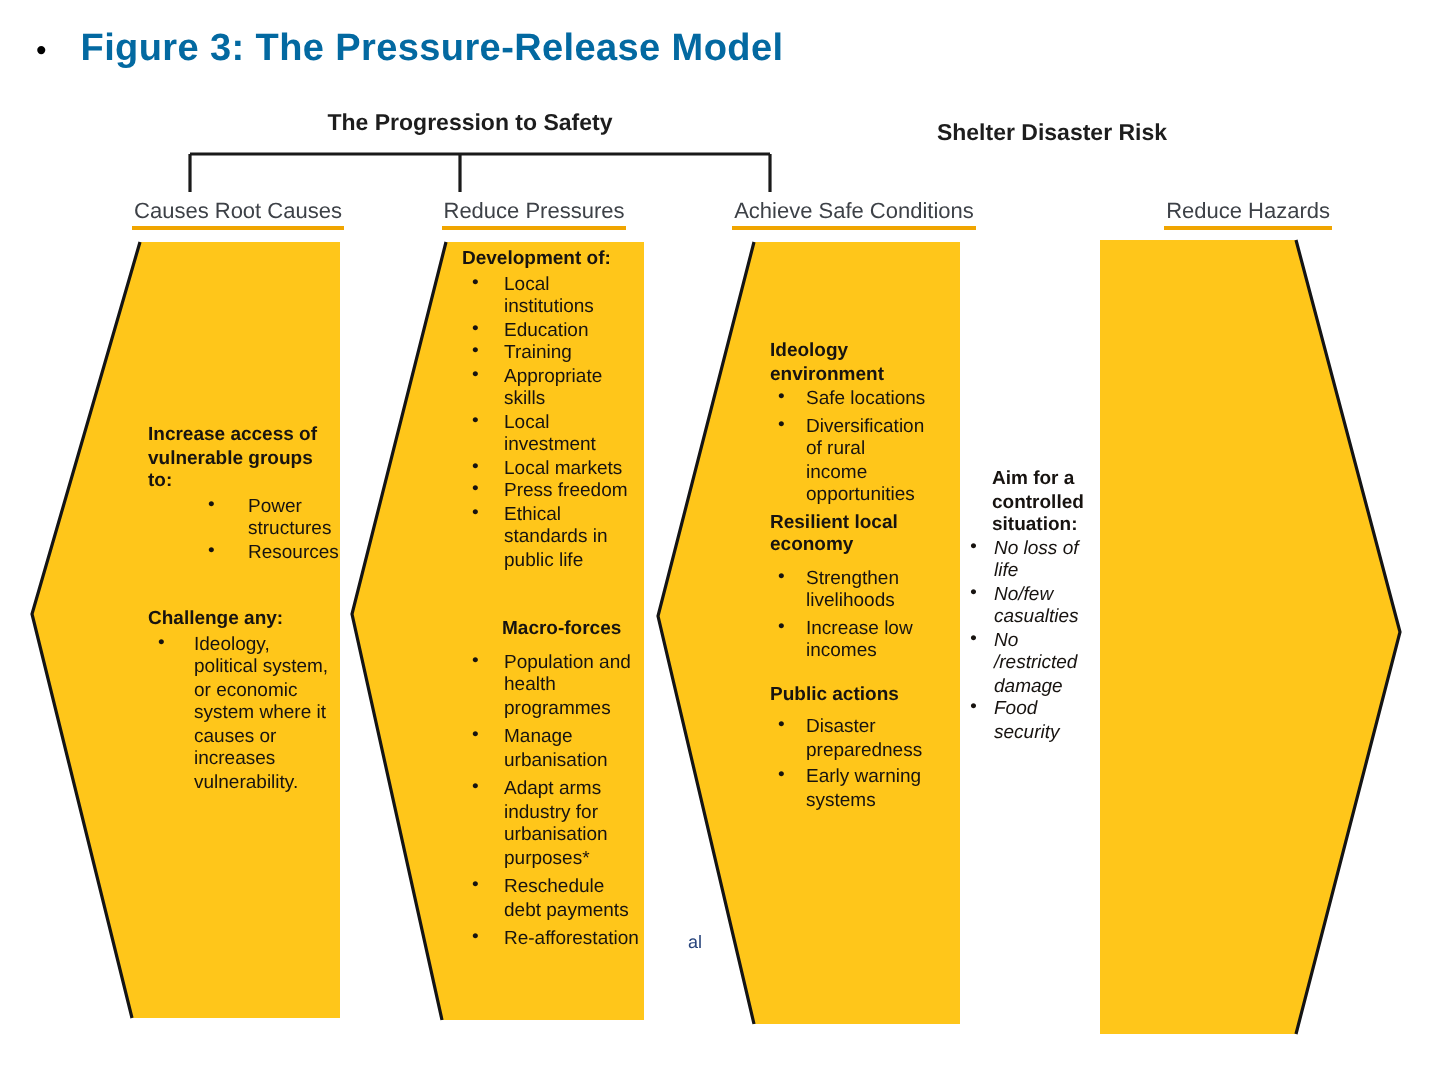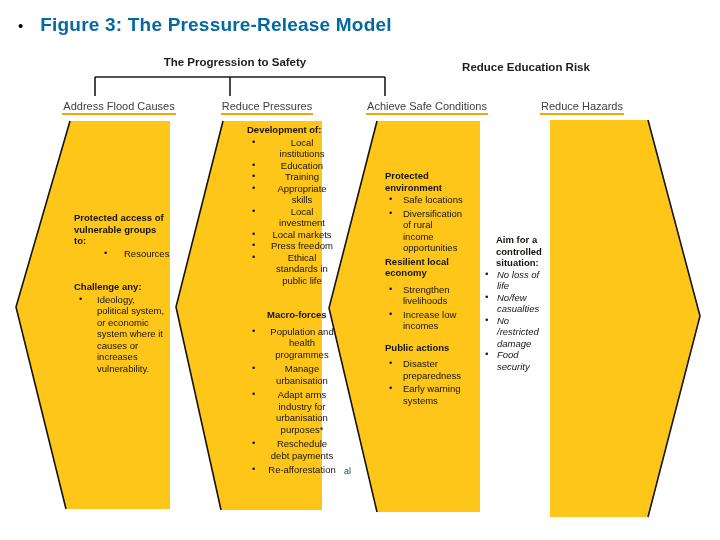--- a/index.html
+++ b/index.html
@@ -12,37 +12,37 @@
   .tbullet{font-size:15px;line-height:26px;color:#000;margin-right:17px;}
   .ttext{font-size:19px;font-weight:bold;color:#0369a1;line-height:24px;letter-spacing:0.2px;}
 
   
   .prog-header{left:135px;top:56px;width:200px;text-align:center;font-size:11.5px;font-weight:bold;color:#1d1d1d;}
   .risk-header{left:426px;top:61px;width:200px;text-align:center;font-size:11.5px;font-weight:bold;color:#1d1d1d;}
 
   
   .col-label{top:100px;width:128px;text-align:center;font-size:11px;color:#3d4147;}
   .col-label span{border-bottom:2px solid #F0A500;padding:0 1px 1px 1px;}
-  .lbl1{left:55px;} .lbl2{left:203px;} .lbl3{left:363px;} .lbl4{left:518px;}
+  .lbl1{left:55px;} .lbl2{left:203px;} .lbl3{left:363px;} .lbl4{left:538px;text-align:right;}
 
   
   .blk{font-size:9.5px;line-height:11.5px;color:#171310;}
   .sec-h{font-weight:bold;margin-bottom:1px;}
   .li{position:relative;padding-left:19px;margin-bottom:0;}
   .li::before{content:"\2022";position:absolute;left:4px;top:-1px;}
 
   .blk-c1{left:74px;top:212px;width:93px;}
   .blk-c1 .secA .li{padding-left:50px;}
   .blk-c1 .secA .li::before{left:30px;}
   .blk-c1 .secB{margin-top:22px;}
   .blk-c1 .secB .li{padding-left:23px;}
   .blk-c1 .secB .li::before{left:5px;}
 
-  .blk-c2{left:247px;top:124px;width:89px;}
-  .blk-c2 .li{padding-left:21px;text-align:center;}
+  .blk-c2{left:231px;top:124px;width:89px;}
+  .blk-c2 .li{padding-left:21px;}
   .blk-c2 .li::before{left:5px;}
   .blk-c2 .secB{margin-top:23px;}
   .blk-c2 .secB .sec-h{margin-bottom:5px;padding-left:20px;}
   .blk-c2 .secB .li{margin-bottom:3px;}
 
   .blk-c3{left:385px;top:170px;width:80px;}
   .blk-c3 .li{padding-left:18px;margin-bottom:2px;}
   .blk-c3 .li::before{left:4px;}
   .blk-c3 .secB{margin-top:2px;}
   .blk-c3 .secC{margin-top:10px;}
@@ -88,30 +88,31 @@
     <polygon points="550,120 648,120 700,316 648,517 550,517" fill="#FFC61A"></polygon>
     <polyline points="648,120 700,316 648,517" fill="none" stroke="#141414" stroke-width="1.6"></polyline>
   </svg>
 
   <div class="abs title-row">
     <span class="tbullet">•</span>
     <span class="ttext">Figure 3: The Pressure-Release Model</span>
   </div>
 
   <div class="abs prog-header">The Progression to Safety</div>
-  <div class="abs risk-header">Reduce Education Risk</div>
+  <div class="abs risk-header">Shelter Disaster Risk</div>
 
-  <div class="abs col-label lbl1"><span>Address Flood Causes</span></div>
+  <div class="abs col-label lbl1"><span>Causes Root Causes</span></div>
   <div class="abs col-label lbl2"><span>Reduce Pressures</span></div>
   <div class="abs col-label lbl3"><span>Achieve Safe Conditions</span></div>
   <div class="abs col-label lbl4"><span>Reduce Hazards</span></div>
 
   <div class="abs blk blk-c1">
     <div class="secA">
-      <div class="sec-h">Protected access of vulnerable groups to:</div>
+      <div class="sec-h">Increase access of vulnerable groups to:</div>
+      <div class="li">Power structures</div>
       <div class="li">Resources</div>
     </div>
     <div class="secB">
       <div class="sec-h">Challenge any:</div>
       <div class="li">Ideology, political system, or economic system where it causes or increases vulnerability.</div>
     </div>
   </div>
 
   <div class="abs blk blk-c2">
     <div class="secA">
@@ -130,21 +131,21 @@
       <div class="li">Population and health programmes</div>
       <div class="li">Manage urbanisation</div>
       <div class="li">Adapt arms industry for urbanisation purposes*</div>
       <div class="li">Reschedule debt payments</div>
       <div class="li">Re-afforestation</div>
     </div>
   </div>
 
   <div class="abs blk blk-c3">
     <div class="secA">
-      <div class="sec-h">Protected environment</div>
+      <div class="sec-h">Ideology environment</div>
       <div class="li">Safe locations</div>
       <div class="li">Diversification of rural income opportunities</div>
     </div>
     <div class="secB">
       <div class="sec-h">Resilient local economy</div>
       <div class="li">Strengthen livelihoods</div>
       <div class="li">Increase low incomes</div>
     </div>
     <div class="secC">
       <div class="sec-h">Public actions</div>

